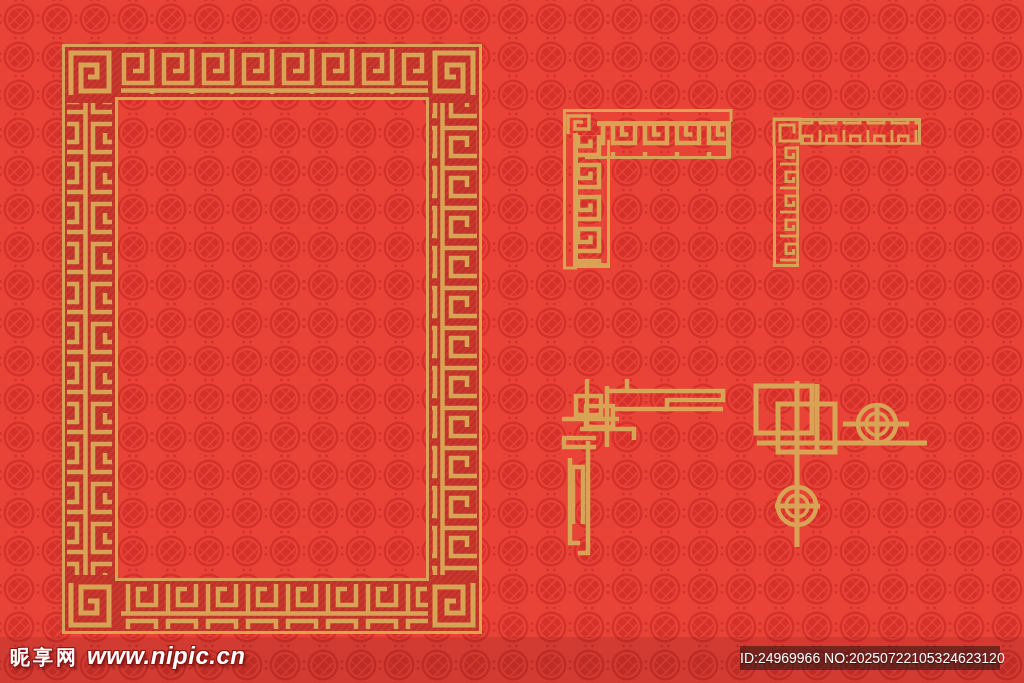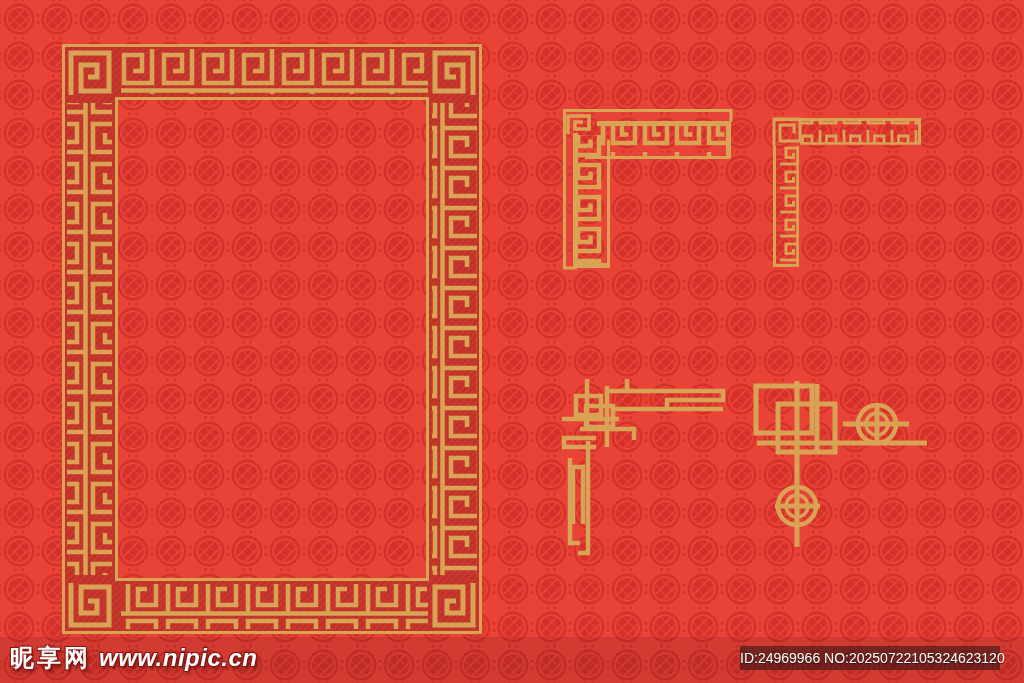--- a/index.html
+++ b/index.html
@@ -23,21 +23,21 @@
   .c-motif-stroke{stroke:var(--pattern-red);fill:none;}
   .c-bgline{stroke:var(--background-red);fill:none;}
   .gold{stroke:var(--gold);fill:none;stroke-linecap:butt;stroke-linejoin:miter;}
   .band{fill:var(--frame-band-red);}
   .hatch{stroke:var(--band-hatch-red);fill:none;}
   .watermark{
     position:absolute;left:10px;top:642px;display:flex;align-items:baseline;gap:8px;
     color:var(--watermark-text);white-space:nowrap;user-select:none;
     text-shadow:1px 1px 0 #8c1410,-1px 1px 0 #8c1410,1px -1px 0 #8c1410,-1px -1px 0 #8c1410,2px 3px 3px rgba(60,0,0,.55);
   }
-  .watermark .site-name{font-size:24px;font-weight:900;letter-spacing:3px;}
+  .watermark .site-name{font-size:20px;font-weight:900;letter-spacing:3px;}
   .watermark .site-url{font-size:24px;font-weight:bold;font-style:italic;letter-spacing:.5px;}
   .id-badge{
     position:absolute;right:24px;top:646px;width:260px;height:24px;
     background:var(--badge-bg);color:var(--watermark-text);
     font-size:14px;line-height:24px;text-align:right;white-space:nowrap;
     text-shadow:0 1px 1px rgba(0,0,0,.5);
   }
 </style>
 </head>
 <body>

